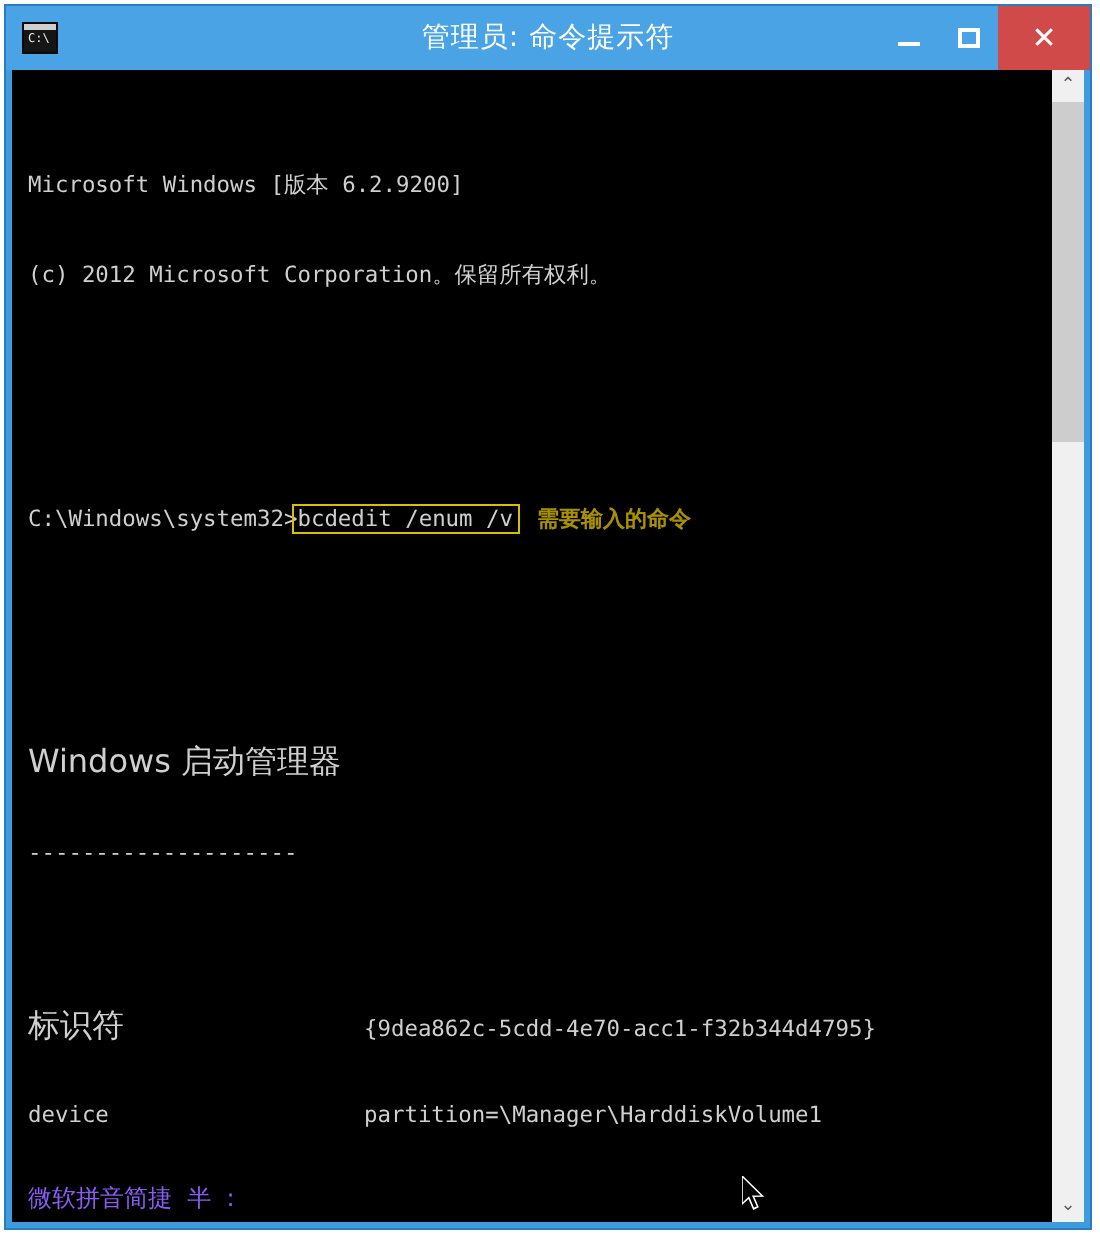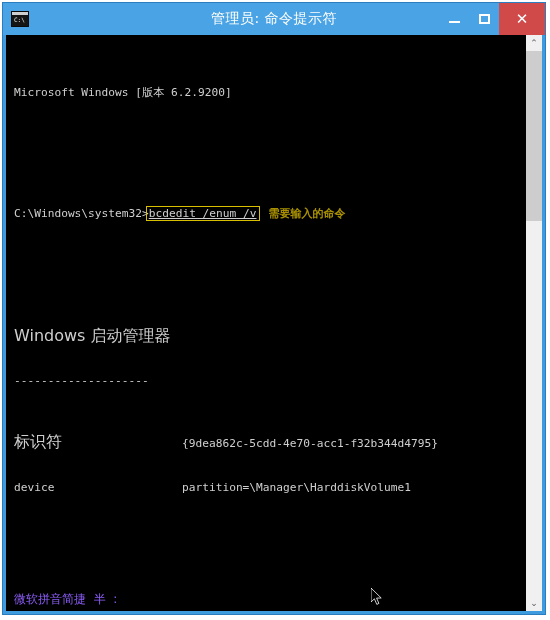--- a/index.html
+++ b/index.html
@@ -164,31 +164,30 @@
     left: 8px;
     top: 4px;
     right: 0;
     font-family: "DejaVu Sans Mono", monospace;
     font-size: 11.2px;
     line-height: 15.2px;
     color: #cfcfcf;
     white-space: pre;
   }
   .line { height: 15.2px; position: relative; }
-  .ln-key { display: inline-block; width: 168px; }
+  .ln-key { display: inline-block; width: 168px; margin-top: 25px; }
   .dash { letter-spacing: 0px; }
 
   
   .boxed {
     display: inline-block;
     border: 1px solid #d8c000;
     padding: 0 2px;
     margin: 0 -3px;
     line-height: 13px;
-    text-decoration: underline;
   }
   .anno-text {
     color: #a89000;
     font-family: "DejaVu Sans", sans-serif;
     font-size: 11px;
     font-weight: bold;
   }
   .cjk { font-family: "DejaVu Sans", sans-serif; font-size: 16px; }
 
   
@@ -231,20 +230,21 @@
         <div class="glyph-close">✕</div>
       </div>
     </div>
   </div>
 
   <div class="console-wrap">
     <div class="console">
       <div class="term">
 
         <div class="line"><span>Microsoft Windows [版本 6.2.9200]</span></div>
+        <div class="line"><span>(c) 2012 Microsoft Corporation。保留所有权利。</span></div>
         <div class="line"></div>
 
         
         <div class="line"><span>C:\Windows\system32&gt;</span><span class="boxed">bcdedit /enum /v</span><span class="anno-text" style="margin-left:12px;">需要输入的命令</span></div>
         <div class="line"></div>
 
         
         <div class="line"><span class="cjk">Windows 启动管理器</span></div>
         <div class="line dash"><span>--------------------</span></div>
 

